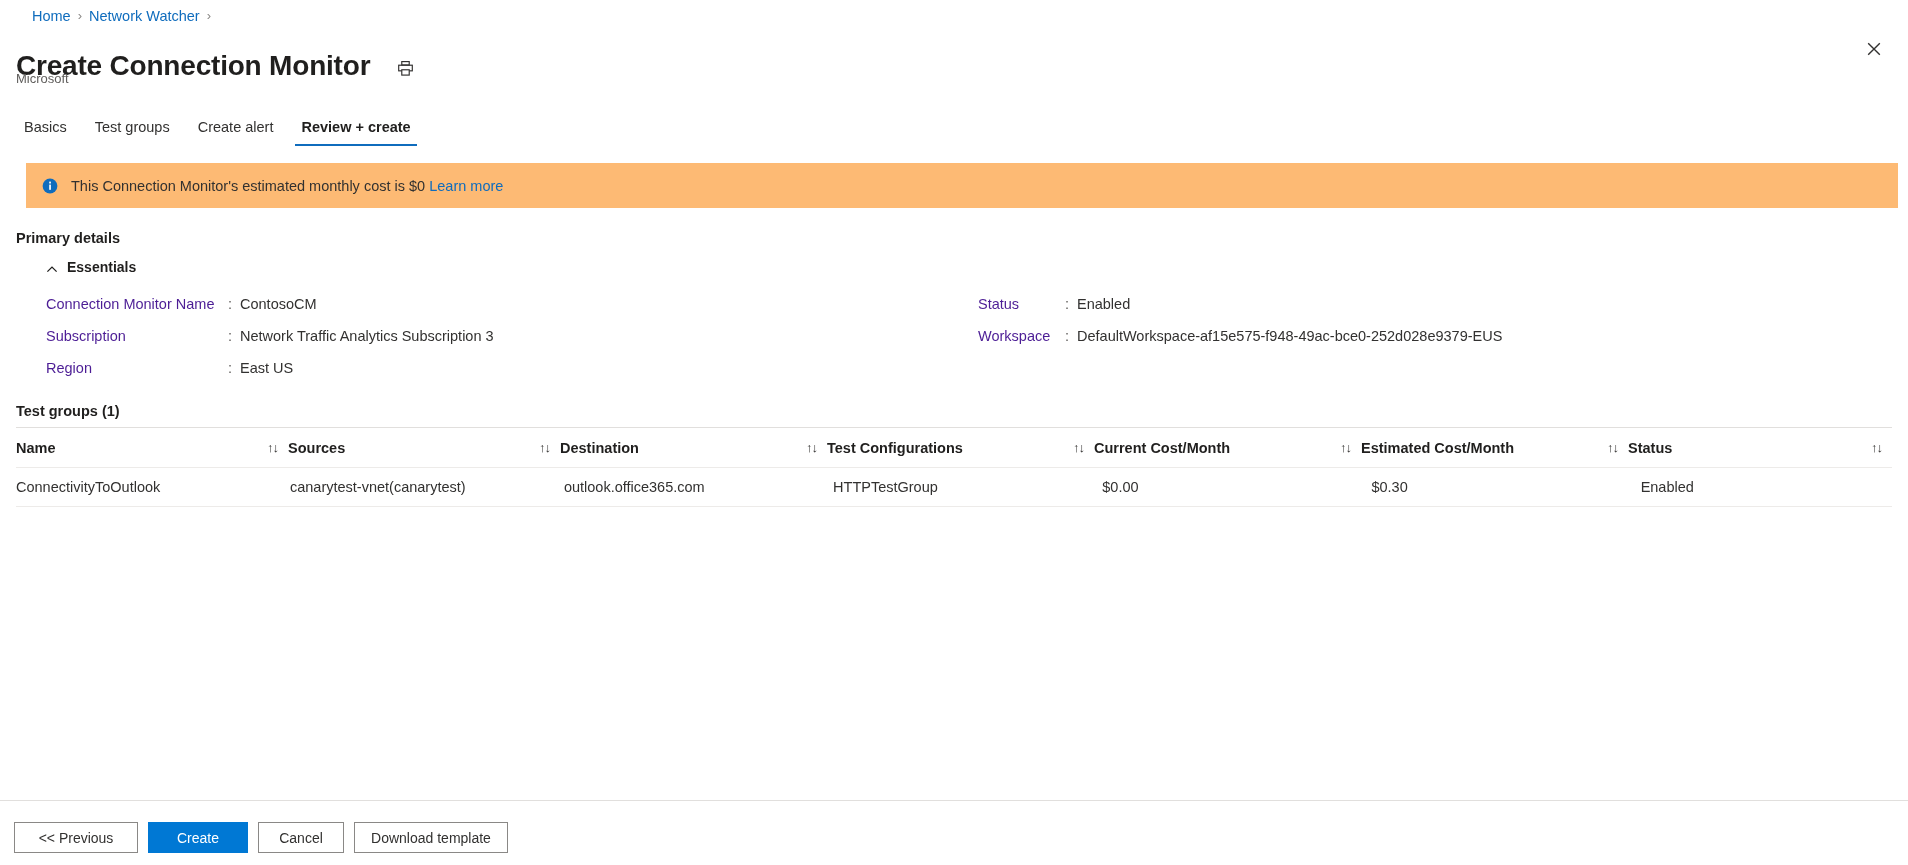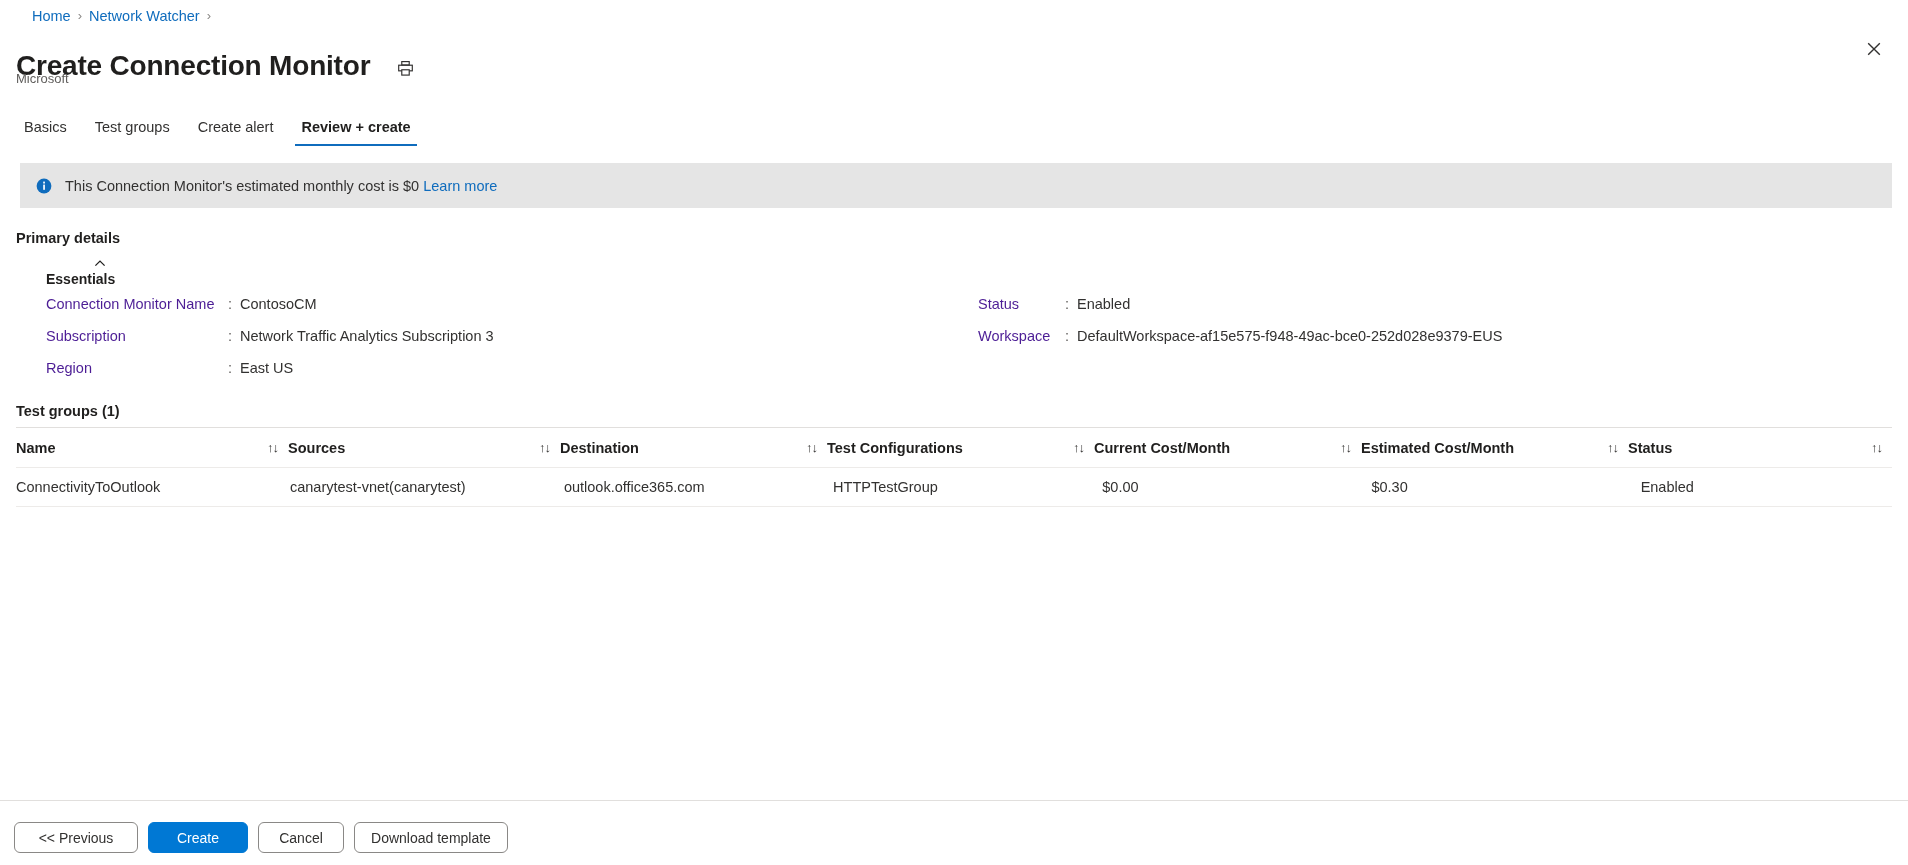--- a/index.html
+++ b/index.html
@@ -132,25 +132,25 @@
     left: 8px;
     right: 8px;
     bottom: 0;
     height: 2.5px;
     background: #0f6cbd;
   }
 
   
   .info-banner {
     position: absolute;
-    left: 20px;
+    left: 26px;
     top: 163px;
     width: 1872px;
     height: 45px;
-    background: #e5e5e5;
+    background: #fdba74;
     display: flex;
     align-items: center;
     padding: 8px 16px;
   }
   .info-icon {
     width: 16px;
     height: 16px;
     flex: 0 0 16px;
     margin-right: 13px;
     display: block;
@@ -181,21 +181,20 @@
     position: absolute;
     left: 46px;
     top: 258px;
     display: flex;
     align-items: flex-end;
     cursor: pointer;
     background: transparent;
     border: none;
     padding: 0;
     font-family: inherit;
-    flex-direction: column;
   }
   .chev {
     width: 12px;
     height: 12px;
     margin-right: 9px;
     display: block;
   }
   .essentials-label {
     font-size: 14px;
     font-weight: 600;
@@ -310,21 +309,21 @@
   .btn {
     height: 31px;
     min-width: 86px;
     padding: 0 14px;
     font-size: 14px;
     font-family: inherit;
     border: 1px solid #8a8886;
     background: #ffffff;
     color: #323130;
     cursor: pointer;
-    border-radius: 6px;
+    border-radius: 0;
     display: flex;
     align-items: center;
     justify-content: center;
     white-space: nowrap;
   }
   .btn.primary {
     background: #0078d4;
     border-color: #0078d4;
     color: #ffffff;
     font-weight: 400;

